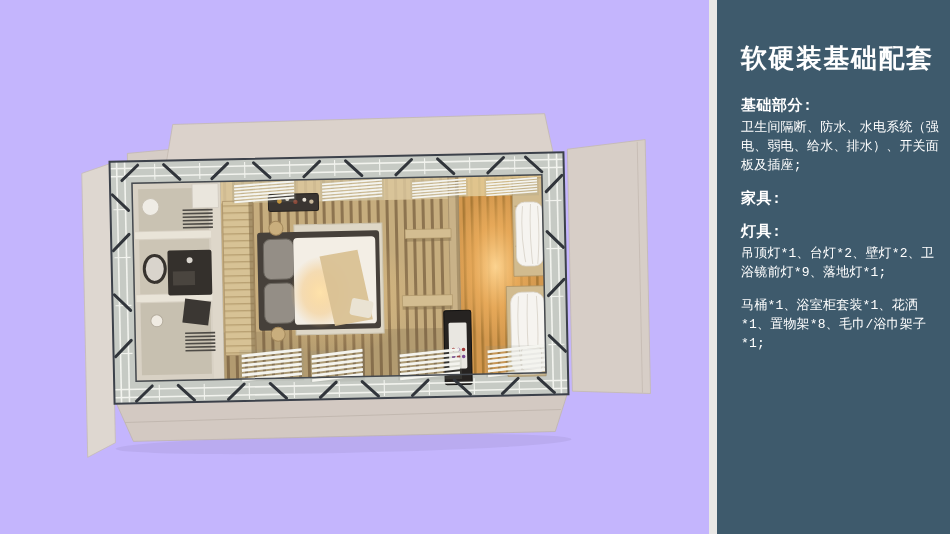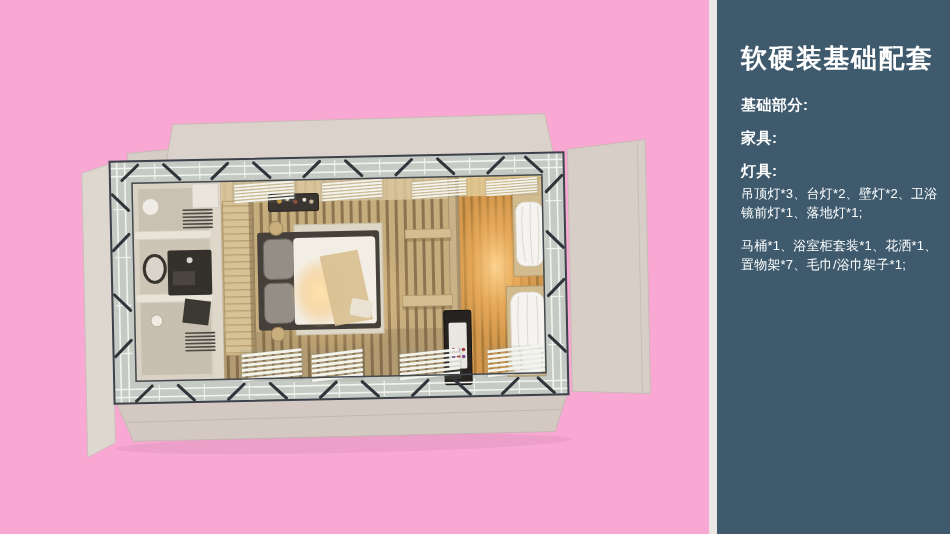--- a/index.html
+++ b/index.html
@@ -1,35 +1,35 @@
 <!DOCTYPE html>
 <html><head>
 <meta charset="utf-8">
 <style>
   html,body{margin:0;padding:0;background:#ffffff;}
   .stage{
     position:relative;width:950px;height:534px;overflow:hidden;
-    background:#f9a8d4;
+    background:#c4b5fd;
     font-family:"Liberation Sans","DejaVu Sans",sans-serif;
   }
   .scene{position:absolute;left:0;top:0;}
   .panel-edge{
     position:absolute;left:709px;top:0;width:8px;height:534px;
     background:#e9e8e6;
   }
   .panel{
     position:absolute;left:717px;top:0;width:233px;height:534px;
     background:#3e5a6c;color:#ffffff;box-sizing:border-box;
     padding:42px 10px 0 24px;overflow:hidden;
   }
   .panel h1{
     font-size:26px;line-height:1.25;font-weight:700;margin:0 0 21px 0;
     letter-spacing:1.5px;white-space:nowrap;
   }
-  .sec{margin:0 0 14px 0;}
+  .sec{margin:0 0 14px 0;font-family:Liberation Mono, monospace;}
   .sec h2{font-size:15px;font-weight:700;margin:0 0 3px 0;letter-spacing:.5px;}
   .sec p{font-size:13px;line-height:19px;margin:0;letter-spacing:.2px;}
 </style>
 </head>
 <body>
 
 <div class="stage">
 
   <svg class="scene" width="717" height="534" viewBox="0 0 717 534">
     <defs>
@@ -276,32 +276,33 @@
     </g>
   </svg>
 
   <div class="panel-edge"></div>
 
   <aside class="panel">
     <h1>软硬装基础配套</h1>
 
     <section class="sec">
       <h2>基础部分:</h2>
+      <p>卫生间隔断、防水、水电系统（强电、弱电、给水、排水）、开关面板及插座;</p>
     </section>
 
     <section class="sec">
       <h2>家具:</h2>
     </section>
 
     <section class="sec">
       <h2>灯具:</h2>
-      <p>吊顶灯*3、台灯*2、壁灯*2、卫浴镜前灯*1、落地灯*1;</p>
-    </section>
-
-    <section class="sec">
-      <p>马桶*1、浴室柜套装*1、花洒*1、置物架*7、毛巾/浴巾架子*1;</p>
+      <p>吊顶灯*1、台灯*2、壁灯*2、卫浴镜前灯*9、落地灯*1;</p>
+    </section>
+
+    <section class="sec">
+      <p>马桶*1、浴室柜套装*1、花洒*1、置物架*8、毛巾/浴巾架子*1;</p>
     </section>
 
     <section class="sec">
     </section>
   </aside>
 
 </div>
 
 </body></html>

